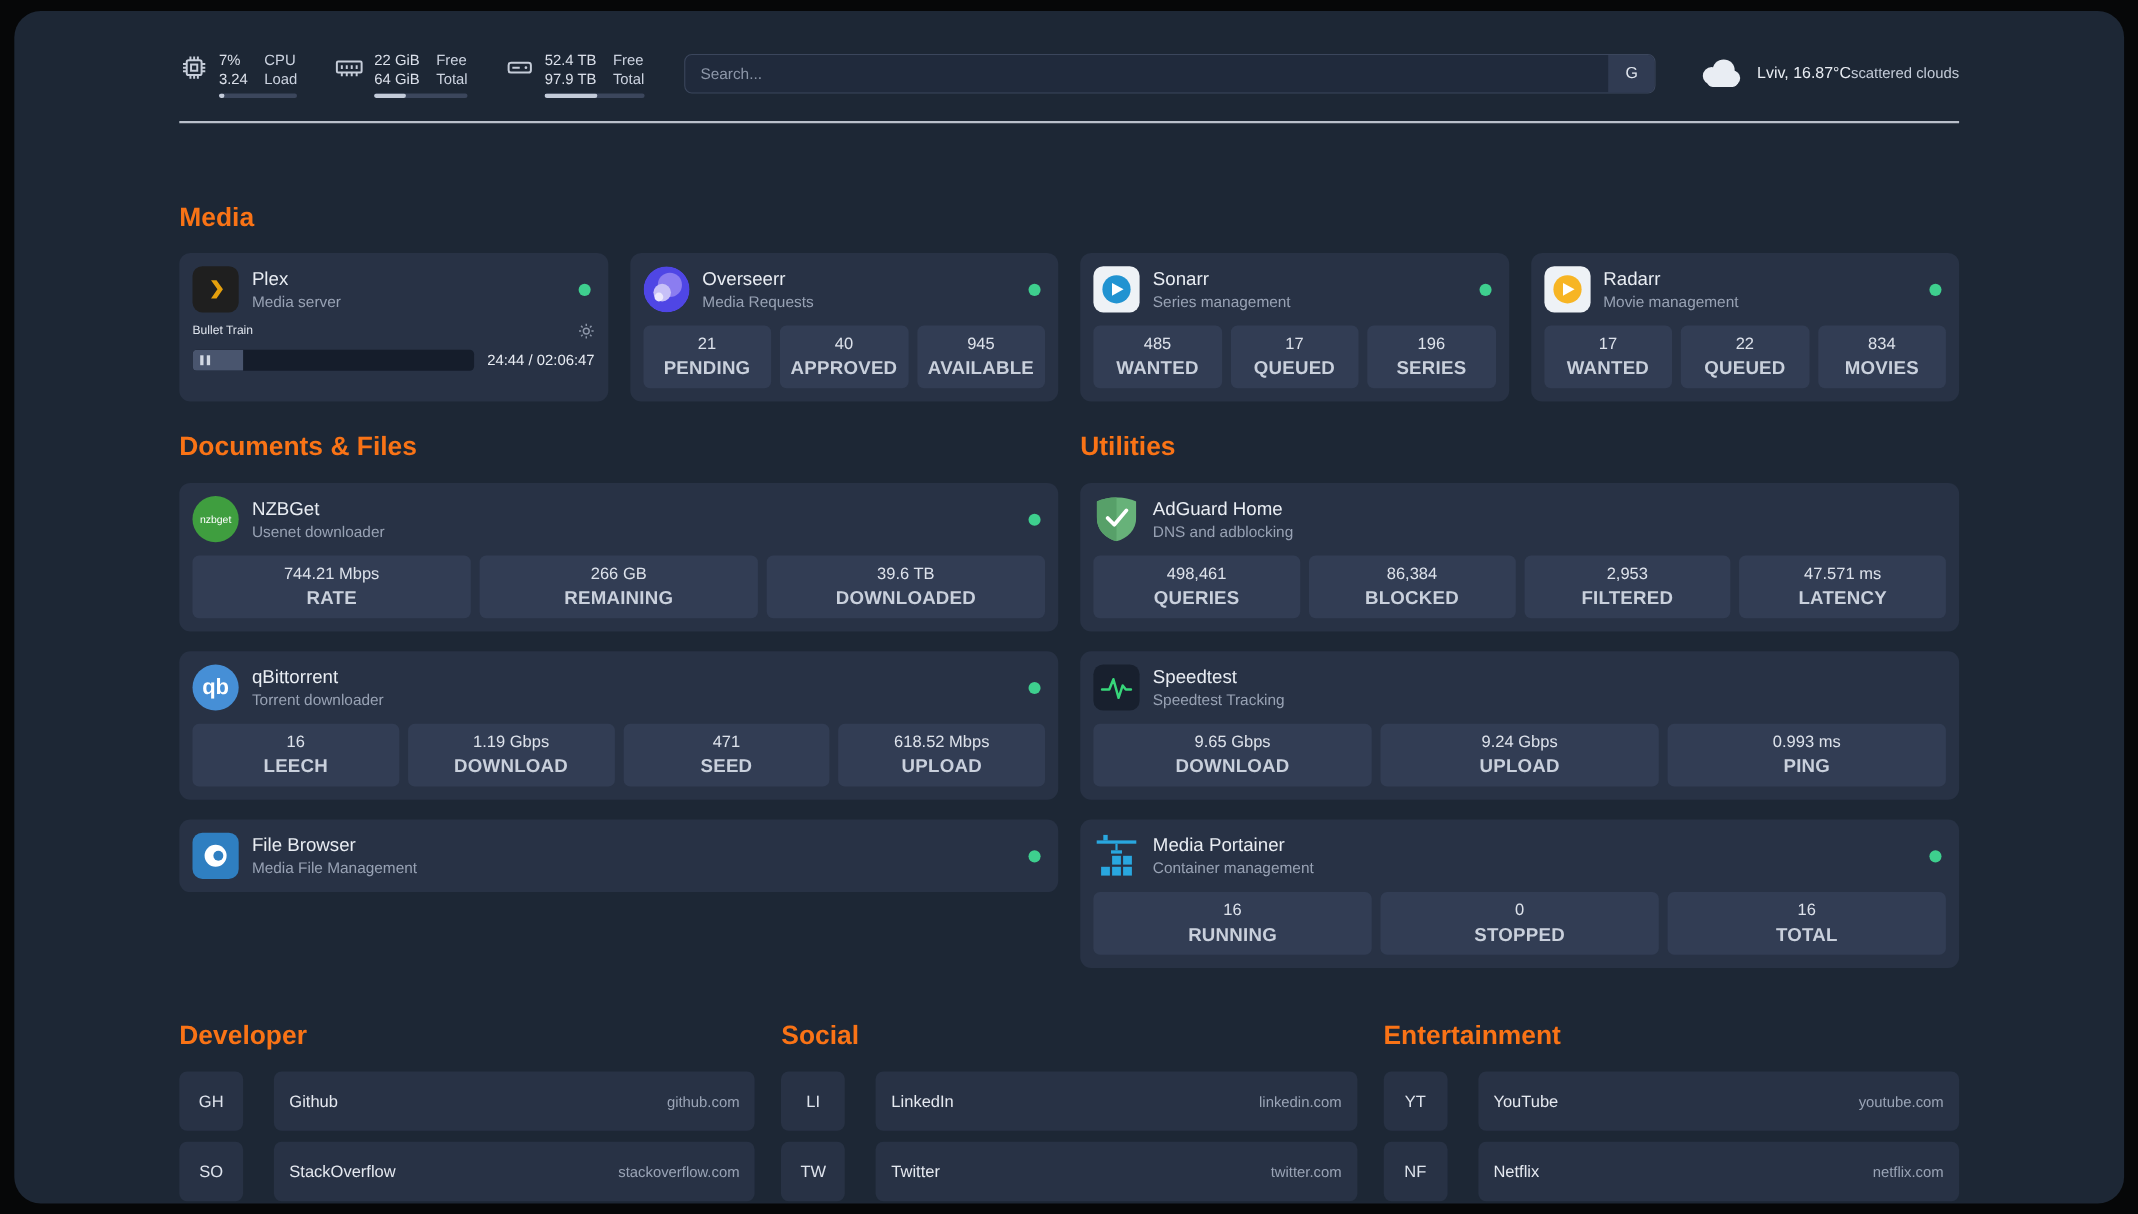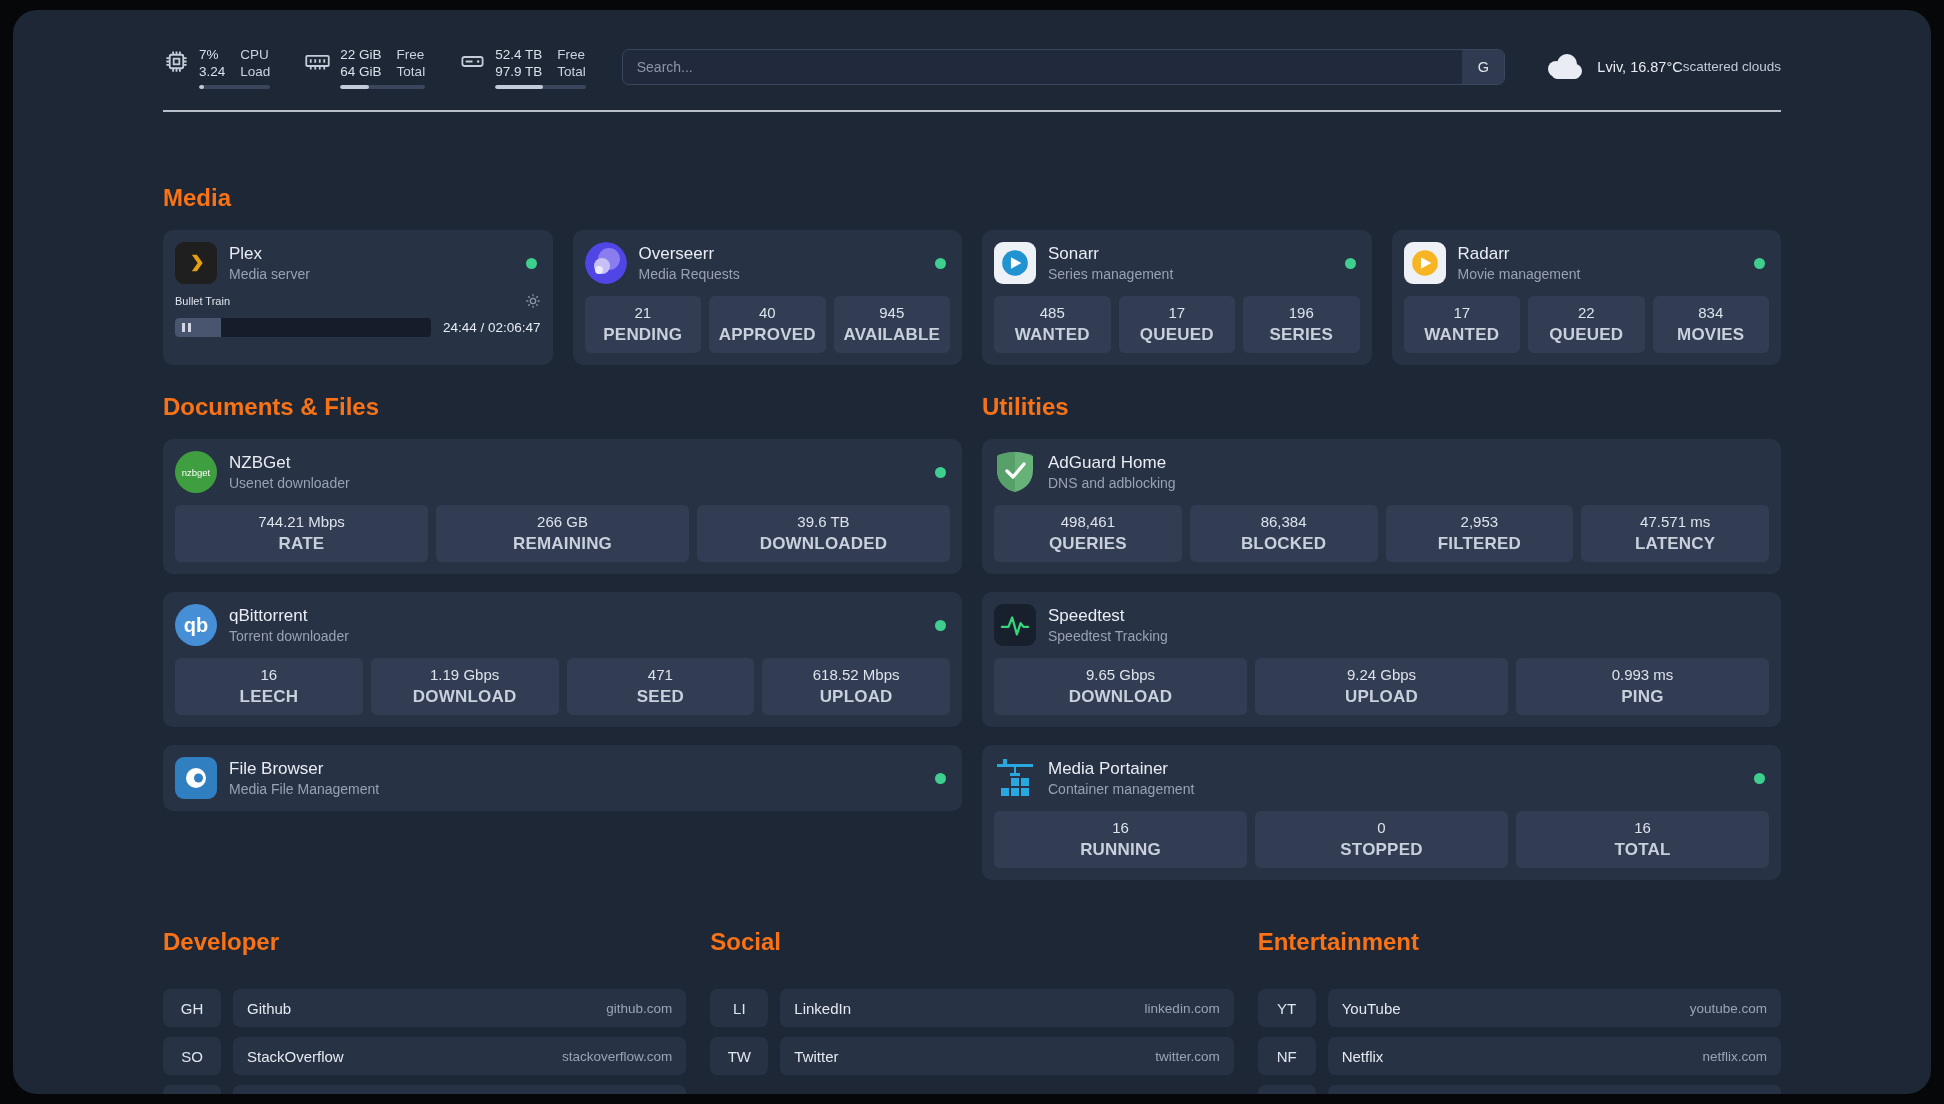--- a/index.html
+++ b/index.html
@@ -61,22 +61,22 @@
   .player-title { font-size:11px; color:#dfe4ed; }
   .gear-btn { background:none; border:none; cursor:pointer; display:flex; }
   .player-row { display:flex; align-items:center; gap:12px; margin-top:9px; }
   .player-bar { flex:1; height:19px; background:#151d2b; border-radius:4px; overflow:hidden; cursor:pointer; }
   .player-fill { height:100%; background:#49556e; display:flex; align-items:center; padding-left:7px; gap:3px; width:0; }
   .pause-bar { width:3px; height:9px; background:#d2d8e3; }
   .player-time { font-size:13.5px; color:#e8ecf3; white-space:nowrap; }
 
   
   .bookmarks { display:grid; grid-template-columns:repeat(3,1fr); gap:24px; margin-top:48px; }
-  .bm-col h2.section-title { margin-bottom:33px; }
-  .bm-row { display:flex; gap:12px; margin-bottom:10px; height:38px; cursor:pointer; }
+  .bm-col h2.section-title { margin-bottom:18px; }
+  .bm-row { display:flex; gap:28px; margin-bottom:10px; height:54px; cursor:pointer; }
   .bm-abbr { width:58px; background:#283245; border-radius:7px; display:flex; align-items:center; justify-content:center; font-size:15px; color:#dfe4ed; flex-shrink:0; }
   .bm-pill { flex:1; background:#283245; border-radius:7px; display:flex; align-items:center; justify-content:space-between; padding:0 14px; }
   .bm-name { font-size:15px; color:#e5e9f0; }
   .bm-url { font-size:13.5px; color:#9aa4b6; }
 </style>
 </head>
 <body>
 
 <div class="frame">
   <div class="content">

